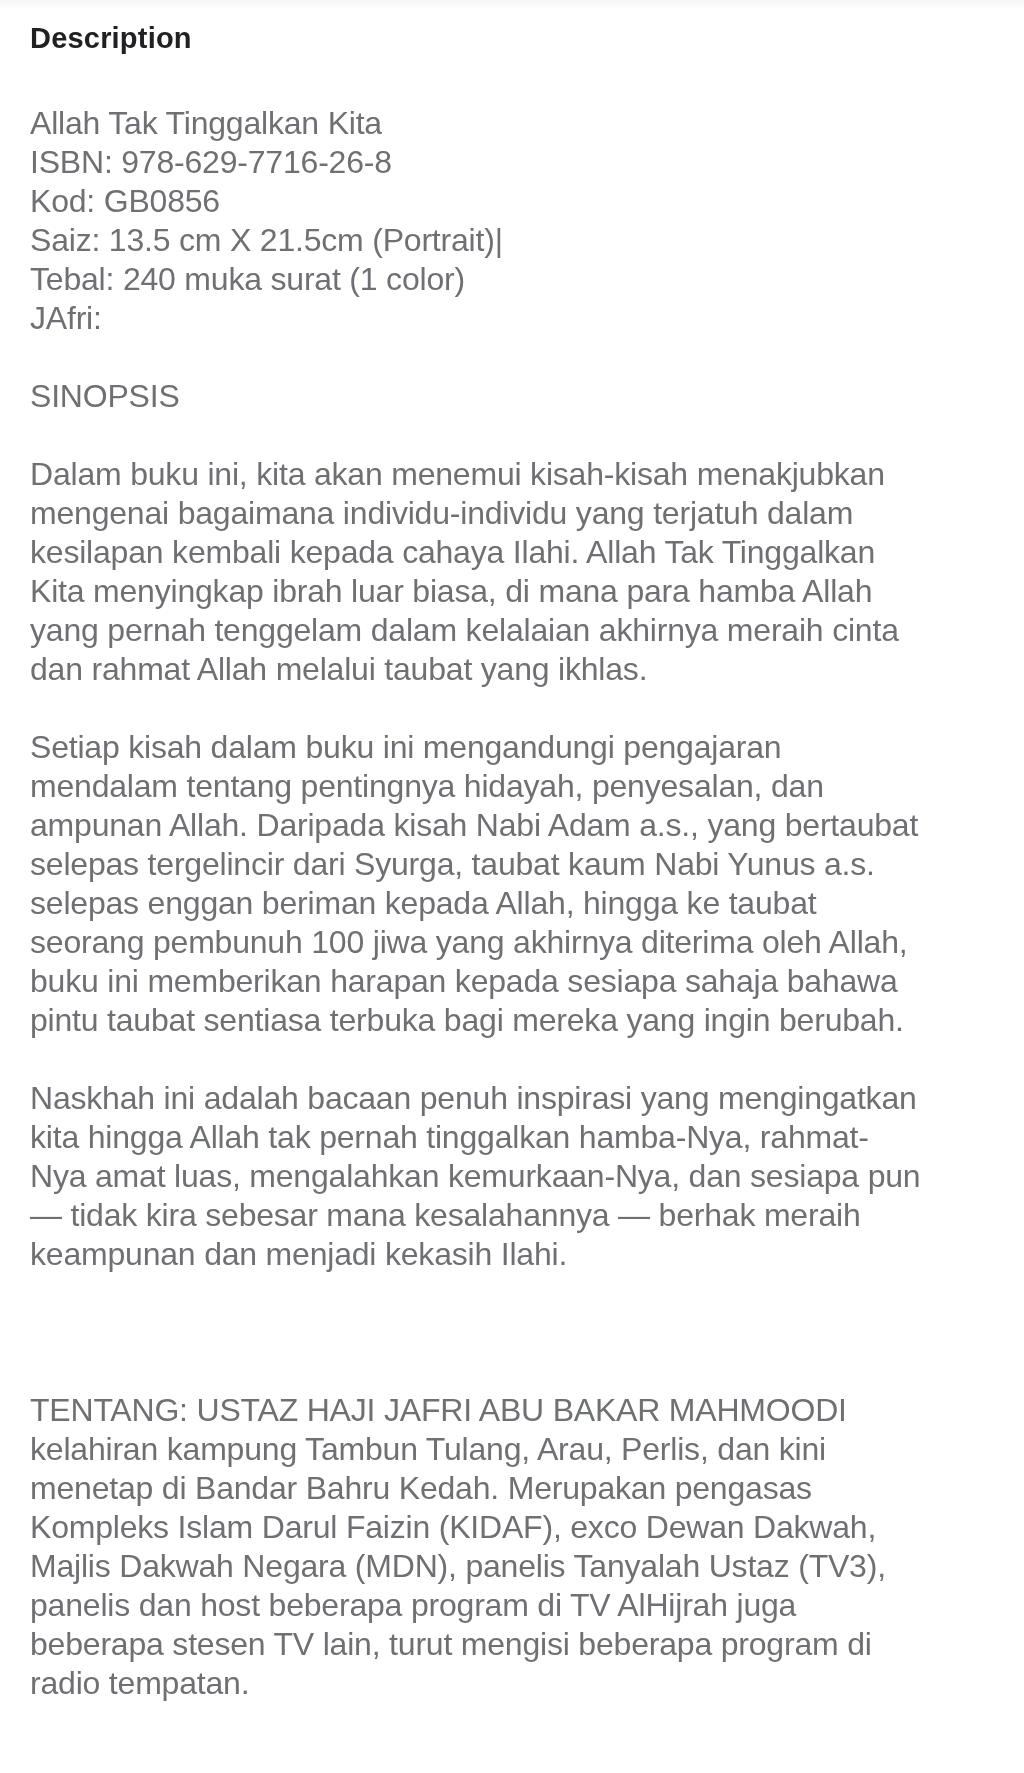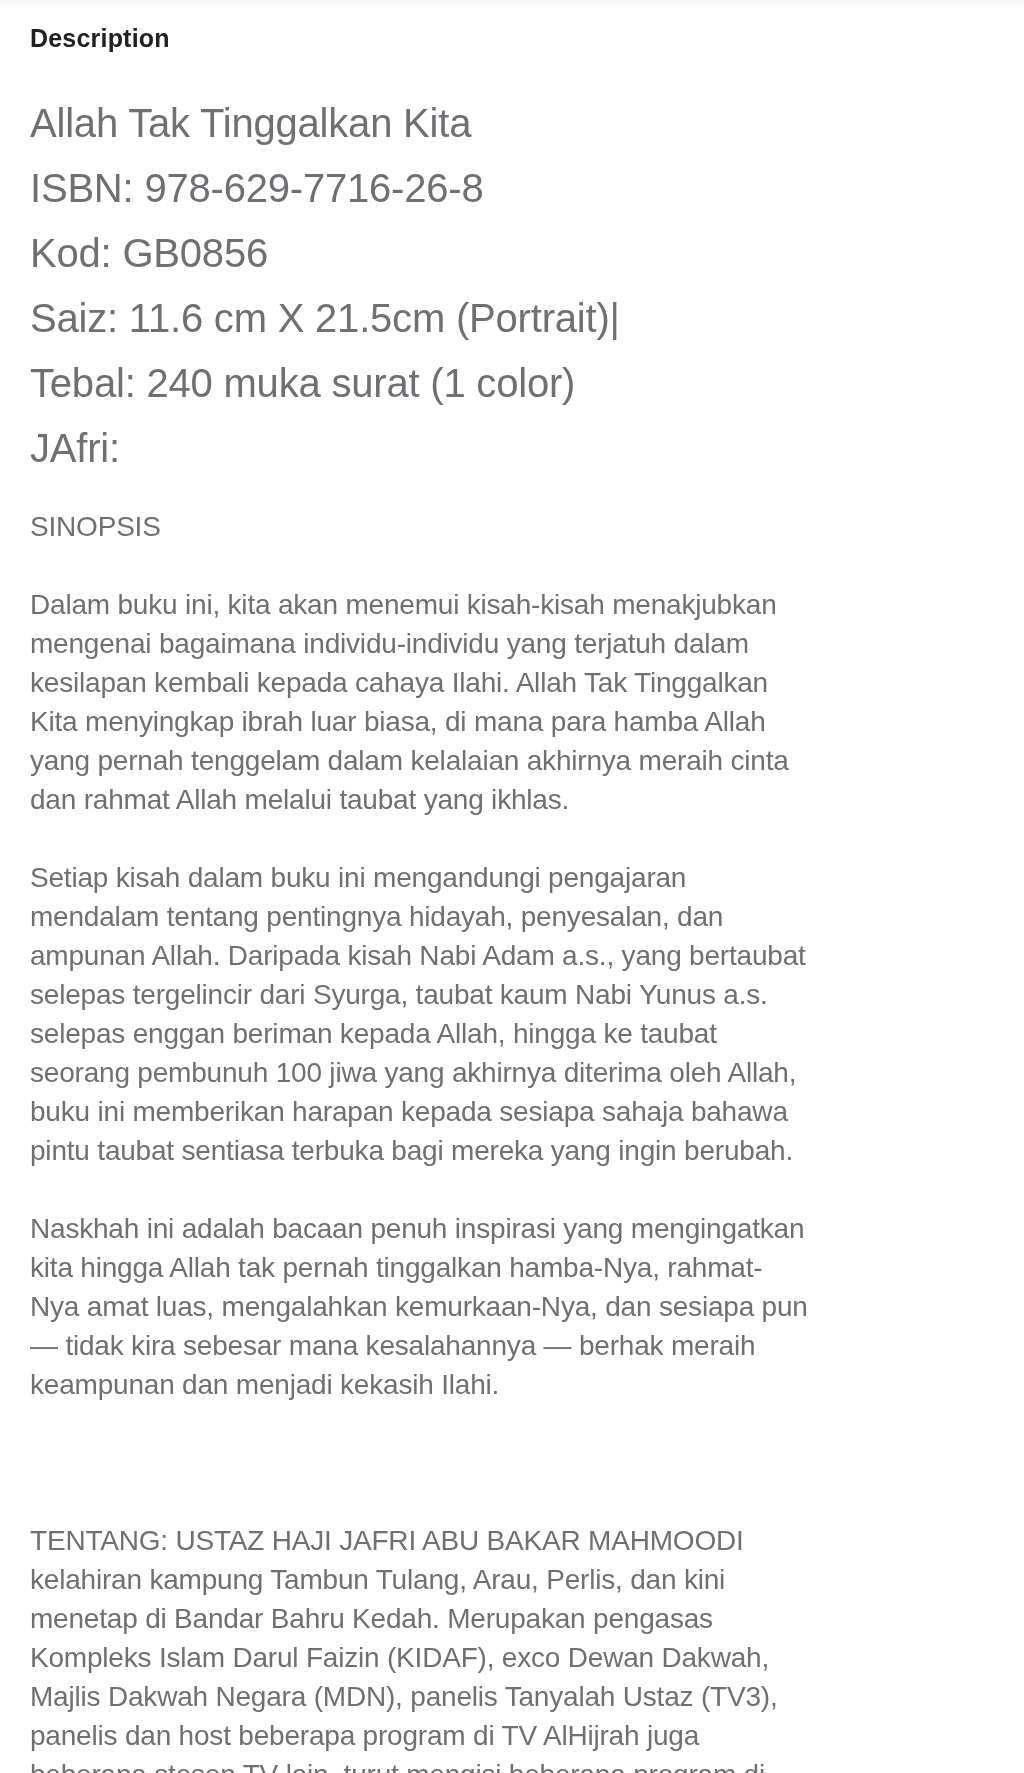--- a/index.html
+++ b/index.html
@@ -23,38 +23,37 @@
     position: relative;
   }
   .top-edge {
     position: absolute;
     top: 0; left: 0; right: 0;
     height: 9px;
     background: linear-gradient(#f6f6f7, rgba(255,255,255,0));
     pointer-events: none;
   }
   .heading {
-    font-size: 25px;
+    font-size: 29px;
     line-height: 36px;
     font-weight: 700;
     letter-spacing: 0.2px;
     color: var(--color-heading);
     margin: 0 0 48px 0;
   }
   .details { margin: 0 0 39px 0; }
   .detail-line {
-    font-size: 40px;
+    font-size: 32px;
     line-height: 39px;
     letter-spacing: -0.2px;
     color: var(--color-body);
     font-weight: 400;
-    margin-top: 26px;
   }
   .para {
-    font-size: 28px;
+    font-size: 32px;
     line-height: 39px;
     letter-spacing: -0.2px;
     color: var(--color-body);
     font-weight: 400;
     margin: 0 0 39px 0;
     white-space: pre-line;
   }
   .para.about { margin-top: 117px; margin-bottom: 0; }
 </style>
 </head>
@@ -62,21 +61,21 @@
 
 <div class="page">
   <div class="top-edge"></div>
 
   <h2 class="heading">Description</h2>
 
   <div class="details">
     <div class="detail-line">Allah Tak Tinggalkan Kita</div>
     <div class="detail-line">ISBN: 978-629-7716-26-8</div>
     <div class="detail-line">Kod: GB0856</div>
-    <div class="detail-line">Saiz: 11.6 cm X 21.5cm (Portrait)|</div>
+    <div class="detail-line">Saiz: 13.5 cm X 21.5cm (Portrait)|</div>
     <div class="detail-line">Tebal: 240 muka surat (1 color)</div>
     <div class="detail-line">JAfri:</div>
   </div>
 
   <p class="para">SINOPSIS</p>
 
   <p class="para">Dalam buku ini, kita akan menemui kisah-kisah menakjubkan
 mengenai bagaimana individu-individu yang terjatuh dalam
 kesilapan kembali kepada cahaya Ilahi. Allah Tak Tinggalkan
 Kita menyingkap ibrah luar biasa, di mana para hamba Allah

